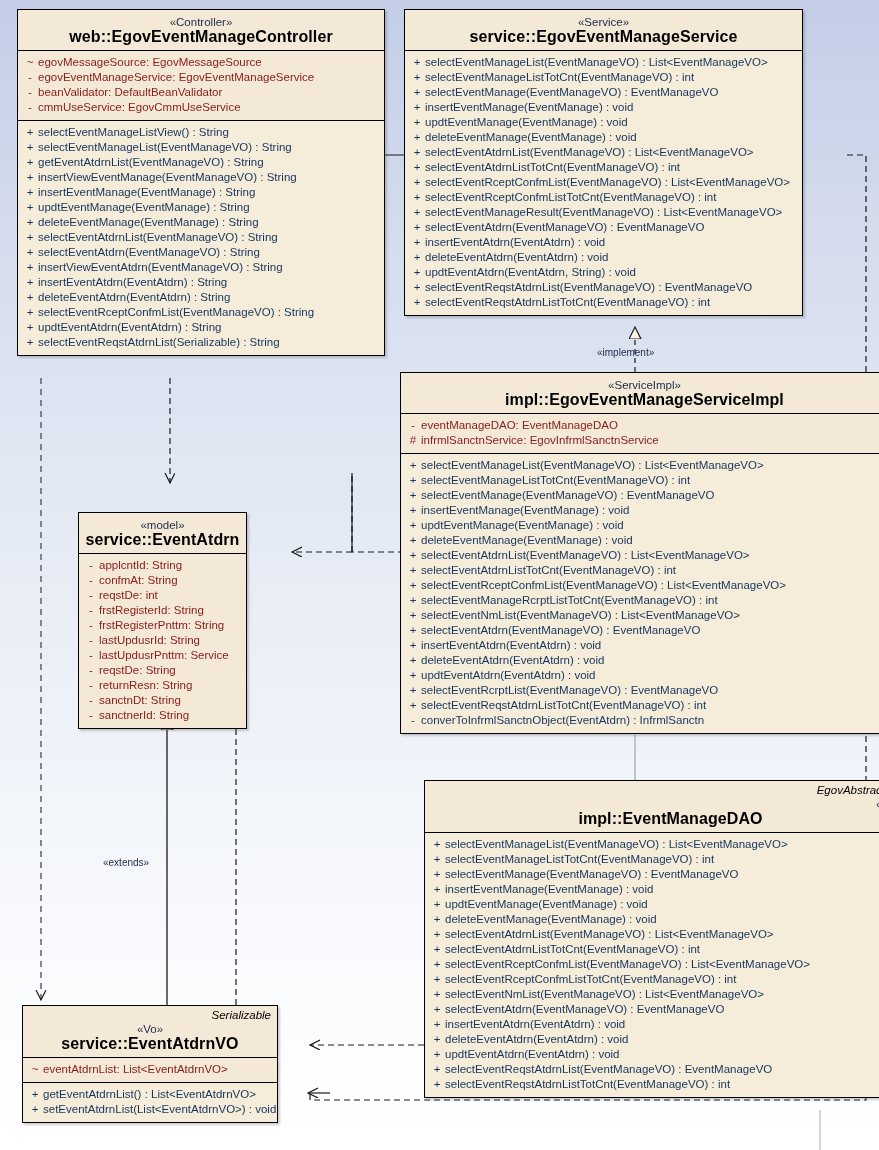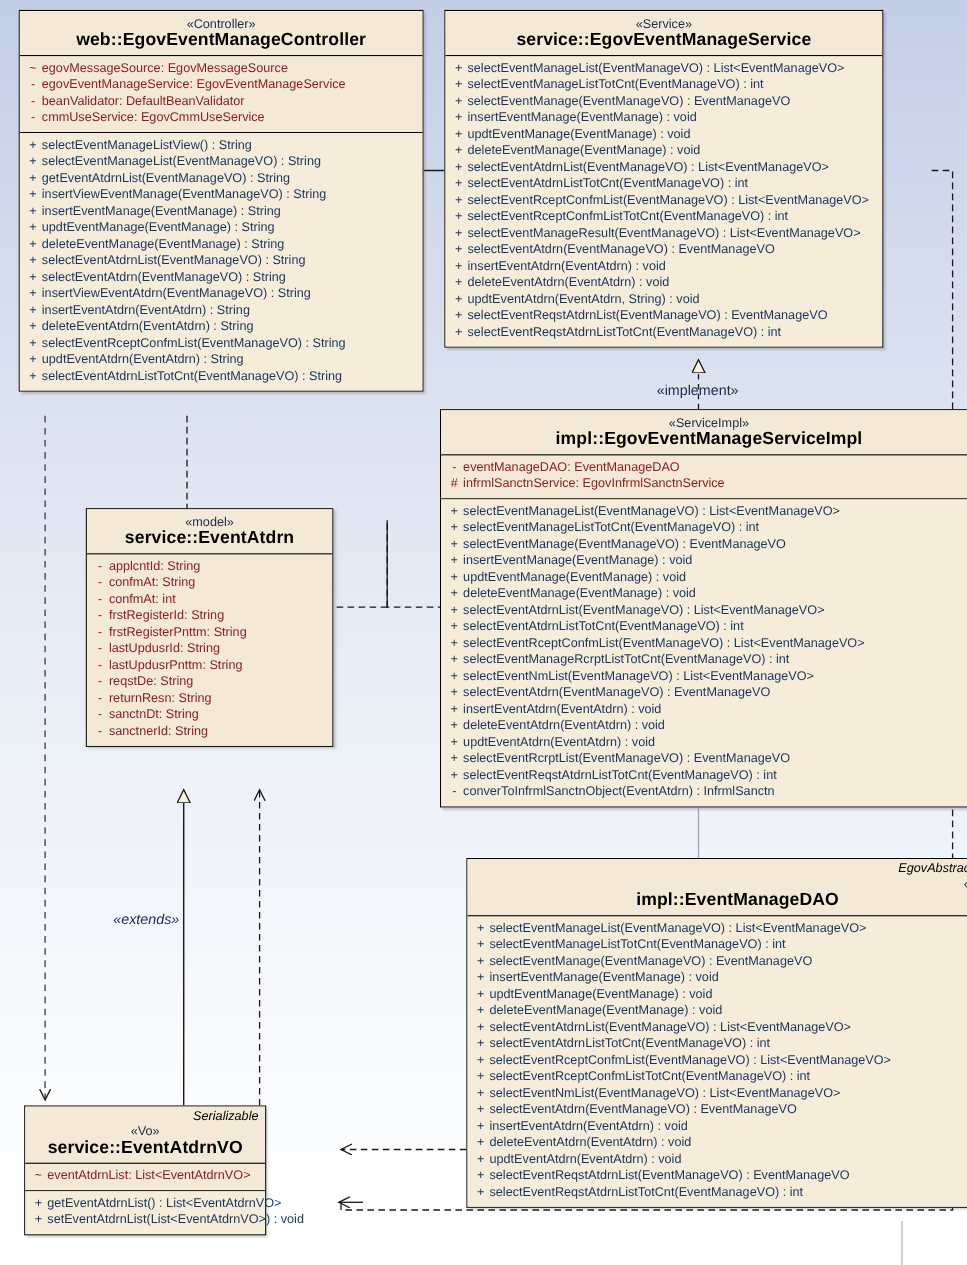--- a/index.html
+++ b/index.html
@@ -80,21 +80,21 @@
   .vis {
     width: 16px;
     flex: 0 0 16px;
     text-align: center;
     font-size: 11.5px;
   }
   .attr-text { color: #8a2020; }
   .op-text { color: #16355c; }
   .edge-label {
     position: absolute;
-    font-size: 13px;
+    font-size: 10px;
     color: #1b2a4a;
     white-space: nowrap;
   }
 </style>
 </head>
 <body>
 
 <div id="canvas">
 
   <svg class="edges" viewBox="0 0 879 1150">
@@ -233,21 +233,21 @@
         <div class="row">
           <span class="vis op-text">+</span>
           <span class="op-text">selectEventRceptConfmList(EventManageVO) : String</span>
         </div>
         <div class="row">
           <span class="vis op-text">+</span>
           <span class="op-text">updtEventAtdrn(EventAtdrn) : String</span>
         </div>
         <div class="row">
           <span class="vis op-text">+</span>
-          <span class="op-text">selectEventAtdrnListTotCnt(EventManageVO) : String</span>
+          <span class="op-text">selectEventReqstAtdrnList(Serializable) : String</span>
         </div>
       </div>
   </div>
 
   <div class="uml-class" style="left:404px; top:9px; width:399px;">
     <div class="cls-header">
       <div class="stereo">«Service»</div>
       <div class="cls-name">service::EgovEventManageService</div>
     </div>
     <div class="compartment" id="svc-ops">
@@ -484,74 +484,74 @@
           <span class="vis op-text">+</span>
           <span class="op-text">selectEventReqstAtdrnList(EventManageVO) : EventManageVO</span>
         </div>
         <div class="row">
           <span class="vis op-text">+</span>
           <span class="op-text">selectEventReqstAtdrnListTotCnt(EventManageVO) : int</span>
         </div>
       </div>
   </div>
 
-  <div class="uml-class" style="left:78px; top:462px; width:225px;">
+  <div class="uml-class" style="left:78px; top:512px; width:169px;">
     <div class="cls-header">
       <div class="stereo">«model»</div>
       <div class="cls-name">service::EventAtdrn</div>
     </div>
     <div class="compartment attrs" id="model-attrs">
         <div class="row">
           <span class="vis attr-text">-</span>
           <span class="attr-text">applcntId:  String</span>
         </div>
         <div class="row">
           <span class="vis attr-text">-</span>
           <span class="attr-text">confmAt:  String</span>
         </div>
         <div class="row">
           <span class="vis attr-text">-</span>
-          <span class="attr-text">confmAt:  int</span>
+          <span class="attr-text">reqstDe:  int</span>
         </div>
         <div class="row">
           <span class="vis attr-text">-</span>
           <span class="attr-text">frstRegisterId:  String</span>
         </div>
         <div class="row">
           <span class="vis attr-text">-</span>
           <span class="attr-text">frstRegisterPnttm:  String</span>
         </div>
         <div class="row">
           <span class="vis attr-text">-</span>
           <span class="attr-text">lastUpdusrId:  String</span>
         </div>
         <div class="row">
           <span class="vis attr-text">-</span>
-          <span class="attr-text">lastUpdusrPnttm:  String</span>
+          <span class="attr-text">lastUpdusrPnttm:  Service</span>
         </div>
         <div class="row">
           <span class="vis attr-text">-</span>
           <span class="attr-text">reqstDe:  String</span>
         </div>
         <div class="row">
           <span class="vis attr-text">-</span>
           <span class="attr-text">returnResn:  String</span>
         </div>
         <div class="row">
           <span class="vis attr-text">-</span>
           <span class="attr-text">sanctnDt:  String</span>
         </div>
         <div class="row">
           <span class="vis attr-text">-</span>
           <span class="attr-text">sanctnerId:  String</span>
         </div>
       </div>
   </div>
 
-  <div class="uml-class" style="left:22px; top:1005px; width:220px;">
+  <div class="uml-class" style="left:22px; top:1005px; width:256px;">
     <div class="cls-header">
       <div class="extends-tag">Serializable</div>
       <div class="stereo" style="margin-top:11px;">«Vo»</div>
       <div class="cls-name">service::EventAtdrnVO</div>
     </div>
     <div class="compartment attrs" id="vo-attrs">
         <div class="row">
           <span class="vis attr-text">~</span>
           <span class="attr-text">eventAtdrnList:  List&lt;EventAtdrnVO&gt;</span>
         </div>
@@ -562,15 +562,15 @@
           <span class="op-text">getEventAtdrnList() : List&lt;EventAtdrnVO&gt;</span>
         </div>
         <div class="row">
           <span class="vis op-text">+</span>
           <span class="op-text">setEventAtdrnList(List&lt;EventAtdrnVO&gt;) : void</span>
         </div>
       </div>
   </div>
 
   <div class="edge-label" style="left:597px; top:347px;">«implement»</div>
-  <div class="edge-label" style="left:103px; top:828px;font-style:italic;">«extends»</div>
+  <div class="edge-label" style="left:103px; top:857px;">«extends»</div>
 
 </div>
 
 </body></html>

